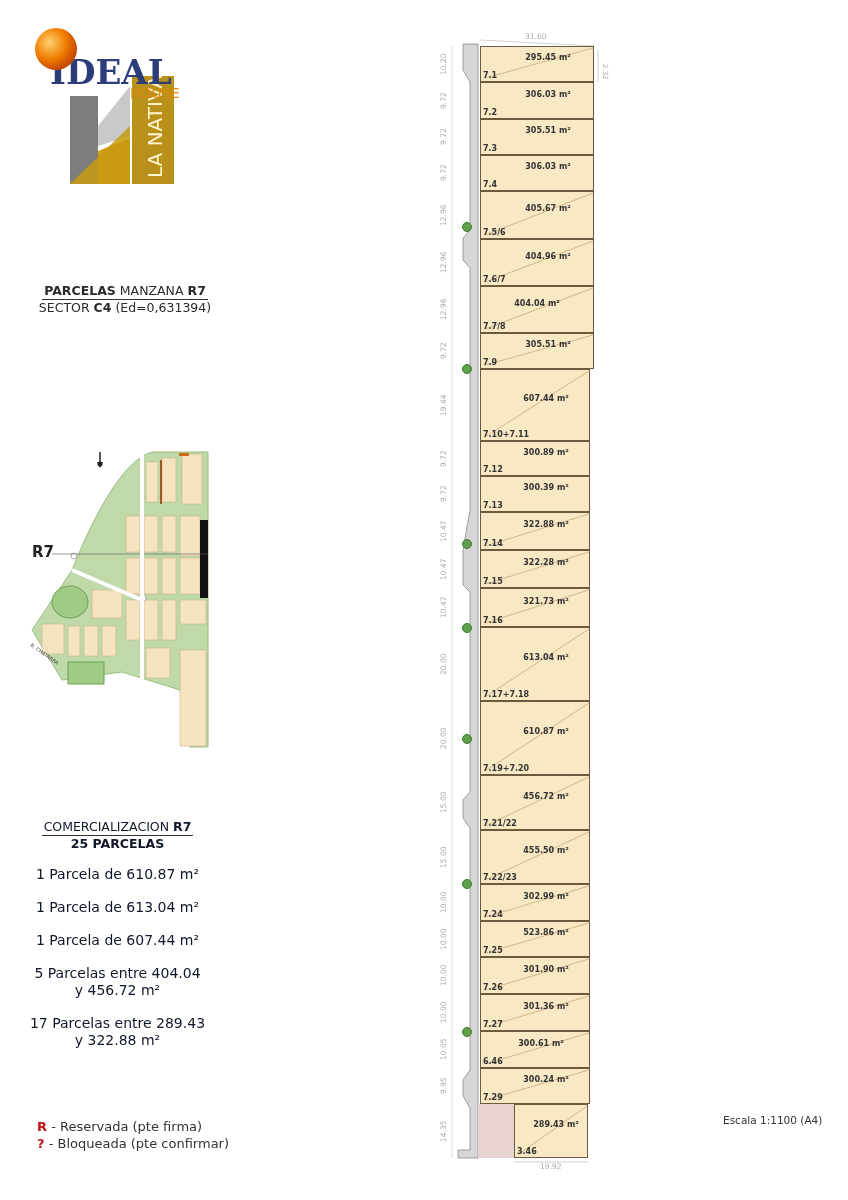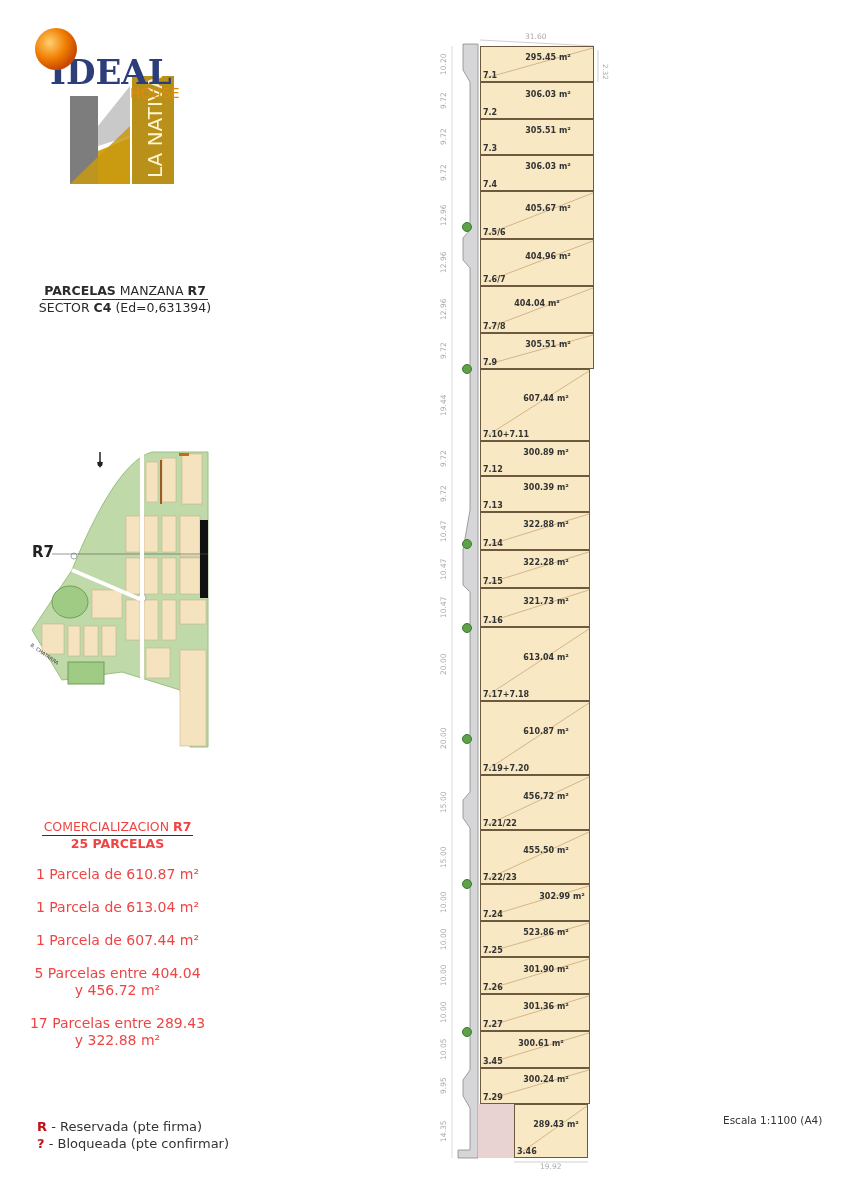--- a/index.html
+++ b/index.html
@@ -17,21 +17,21 @@
   
   .title-block { left: 20px; top: 283px; width: 210px; text-align: center; font-size: 12.5px; line-height: 16px; color: #2a2a2a; }
   .title-block .l1 { border-bottom: 1px solid #333; display: inline-block; padding: 0 2px; }
   .title-block b { font-weight: bold; }
 
   
   #locmap { left: 22px; top: 440px; width: 190px; height: 312px; }
   .r7-label { left: 32px; top: 543px; font-size: 15px; font-weight: bold; color: #222; }
 
   
-  .com-block { left: 20px; top: 816px; width: 195px; text-align: center; color: #ef4444; }
+  .com-block { left: 20px; top: 816px; width: 195px; text-align: center; color: #0f172a; }
   .com-block .h1 { font-size: 12.5px; border-bottom: 1px solid #333; display: inline-block; padding: 0 2px; line-height: 16px; }
   .com-block .h2 { font-size: 12.5px; font-weight: bold; line-height: 16px; }
   .com-list { margin-top: 14px; }
   .com-item { font-size: 14px; line-height: 17px; margin-bottom: 16px; white-space: pre-line; }
 
   
   .legend { left: 37px; top: 1118px; font-size: 13px; line-height: 17px; color: #333; }
   .legend .k { color: #c0121a; font-weight: bold; }
 
   .scale { left: 723px; top: 1114px; font-size: 10.5px; color: #333; }
@@ -290,21 +290,21 @@
     </div>
     <div class="dim-left" style="top: 775px; height: 55px;">15.00</div>
     <div class="parcel" style="left: 480px; top: 830px; width: 110px; height: 54px;">
       <svg class="diag" viewBox="0 0 110 54" preserveAspectRatio="none">
         <line x1="4" y1="51" x2="110" y2="1" stroke="#c9a57a" stroke-width="0.8"></line>
       </svg>
       <div class="parcel-area" style="top:15px;padding-left:22px;box-sizing:border-box;">455.50 m²</div>
       <div class="parcel-id">7.22/23</div>
     </div>
     <div class="dim-left" style="top: 830px; height: 54px;">15.00</div>
-    <div class="parcel" style="left: 480px; top: 884px; width: 110px; height: 37px; padding-left: 16px;">
+    <div class="parcel" style="left: 480px; top: 884px; width: 110px; height: 37px;">
       <svg class="diag" viewBox="0 0 110 37" preserveAspectRatio="none">
         <line x1="4" y1="34" x2="110" y2="1" stroke="#c9a57a" stroke-width="0.8"></line>
       </svg>
       <div class="parcel-area" style="top:6.5px;padding-left:22px;box-sizing:border-box;">302.99 m²</div>
       <div class="parcel-id">7.24</div>
     </div>
     <div class="dim-left" style="top: 884px; height: 37px;">10.00</div>
     <div class="parcel" style="left: 480px; top: 921px; width: 110px; height: 36px;">
       <svg class="diag" viewBox="0 0 110 36" preserveAspectRatio="none">
         <line x1="4" y1="33" x2="110" y2="1" stroke="#c9a57a" stroke-width="0.8"></line>
@@ -327,21 +327,21 @@
       </svg>
       <div class="parcel-area" style="top:6.5px;padding-left:22px;box-sizing:border-box;">301.36 m²</div>
       <div class="parcel-id">7.27</div>
     </div>
     <div class="dim-left" style="top: 994px; height: 37px;">10.00</div>
     <div class="parcel" style="left: 480px; top: 1031px; width: 110px; height: 37px;">
       <svg class="diag" viewBox="0 0 110 37" preserveAspectRatio="none">
         <line x1="4" y1="34" x2="110" y2="1" stroke="#c9a57a" stroke-width="0.8"></line>
       </svg>
       <div class="parcel-area" style="top:6.5px;padding-left:12px;box-sizing:border-box;">300.61 m²</div>
-      <div class="parcel-id">3.45</div>
+      <div class="parcel-id">6.46</div>
     </div>
     <div class="dim-left" style="top: 1031px; height: 37px;">10.05</div>
     <div class="parcel" style="left: 480px; top: 1068px; width: 110px; height: 36px;">
       <svg class="diag" viewBox="0 0 110 36" preserveAspectRatio="none">
         <line x1="4" y1="33" x2="110" y2="1" stroke="#c9a57a" stroke-width="0.8"></line>
       </svg>
       <div class="parcel-area" style="top:6px;padding-left:22px;box-sizing:border-box;">300.24 m²</div>
       <div class="parcel-id">7.29</div>
     </div>
     <div class="dim-left" style="top: 1068px; height: 36px;">9.95</div>

